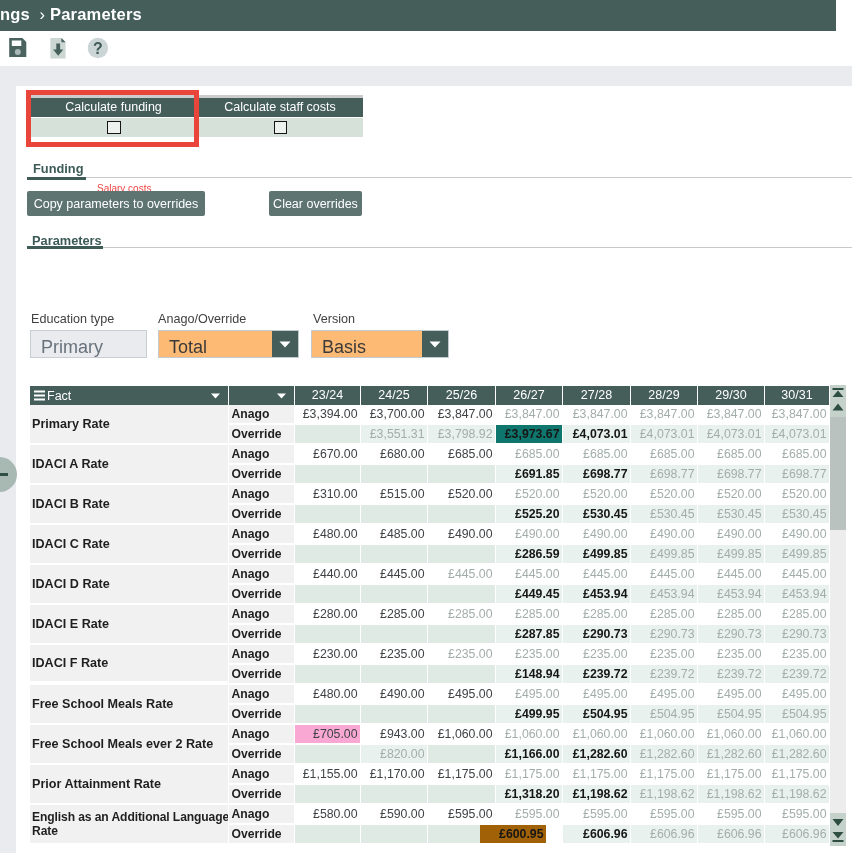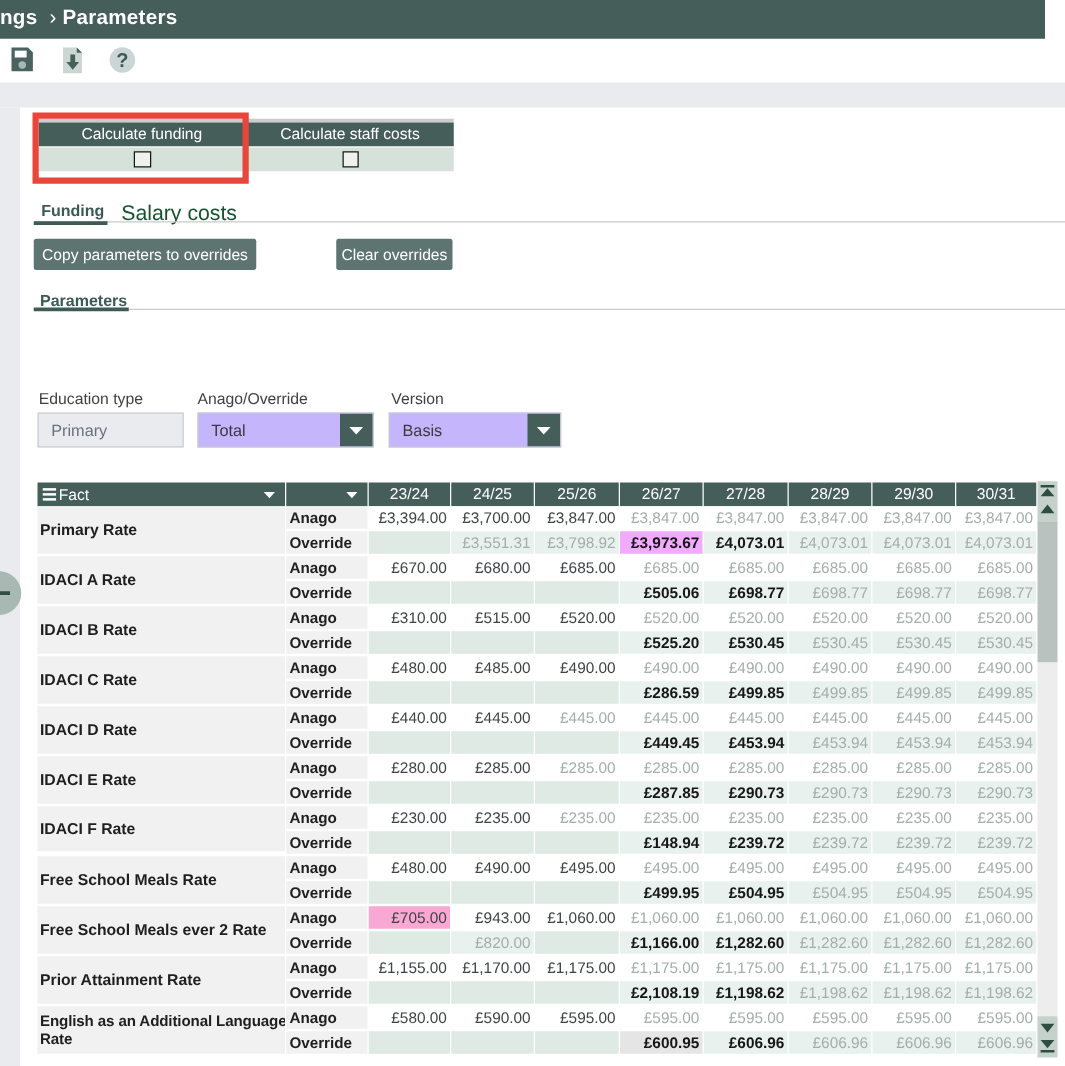--- a/index.html
+++ b/index.html
@@ -9,24 +9,24 @@
 .leftrail{position:absolute;left:0;top:86px;width:16px;height:767px;background:#e9ebee;}
 .minusbtn{position:absolute;left:-18px;top:457px;width:35px;height:35px;border-radius:50%;background:#a7b9b2;}
 .minusbtn div{position:absolute;left:10px;top:16px;width:16px;height:3px;background:#2f4f45;}
 .redbox{position:absolute;left:26px;top:90px;width:173px;height:57px;border:5px solid #e9453a;box-sizing:border-box;z-index:5}
 .cbx{position:absolute;width:13.5px;height:13.5px;border:1.7px solid #151515;background:#edf2ee;box-sizing:border-box;}
 .btn{position:absolute;top:191px;height:25px;background:#5d7471;color:#fff;
  display:flex;align-items:center;justify-content:center;border-radius:2px;font-size:12.5px;}
 .tabline{position:absolute;height:1px;background:#c9c9c9;}
 .tabul{position:absolute;height:3px;background:#3f5b56;}
 .tabact{position:absolute;font-size:12.8px;font-weight:bold;color:#3c5a55;}
-.tabin{position:absolute;font-size:17px;color:#14532d;}
+.tabin{position:absolute;font-size:10px;color:#ef4444;margin-top:22px;}
 .lbl{position:absolute;font-size:12.6px;color:#414141;}
-.sel{position:absolute;top:330px;height:28px;box-sizing:border-box;border:1px solid #c5cad1;background:#c4b5fd;}
-.sel .tx{position:absolute;left:10px;top:6px;font-size:13px;color:#3a3a3a;text-align:center;}
+.sel{position:absolute;top:330px;height:28px;box-sizing:border-box;border:1px solid #c5cad1;background:#fdba74;}
+.sel .tx{position:absolute;left:10px;top:6px;font-size:18px;color:#3a3a3a;text-align:center;}
 .sel .btn2{position:absolute;right:0;top:0;width:26px;height:26px;background:#455e5a;}
 .hcell{position:absolute;background:#455e5a;color:#fff;font-size:12.5px;box-sizing:border-box;}
 .vcell{position:absolute;font-size:12.3px;box-sizing:border-box;text-align:right;padding-right:2.5px;line-height:18px;}
 .d{color:#3f4345}.g{color:#a2aeab}.b{color:#161616;font-weight:bold}
 .fact{position:absolute;background:#f1f1f1;font-size:12.6px;font-weight:bold;color:#1f1f1f;
  display:flex;align-items:center;box-sizing:border-box;padding-left:2px;line-height:14.5px;white-space:nowrap;overflow:hidden;}
 .sub{position:absolute;background:#f1f1f1;font-size:12.2px;font-weight:bold;color:#1f1f1f;
  box-sizing:border-box;padding-left:2.5px;line-height:18px;}
 </style></head><body>
 <div class="topbar">
@@ -113,40 +113,40 @@
 <div class="fact" style="left:30px;top:405px;width:198px;height:38px">Primary Rate</div>
 <div class="sub" style="left:229px;top:405px;width:65px;height:18px">Anago</div>
 <div class="sub" style="left:229px;top:425px;width:65px;height:18px">Override</div>
 <div class="vcell d" style="left:295px;top:405px;width:65px;height:18px;background:#fff">£3,394.00</div>
 <div class="vcell " style="left:295px;top:425px;width:65px;height:18px;background:#dfeae4"></div>
 <div class="vcell d" style="left:361px;top:405px;width:66px;height:18px;background:#fff">£3,700.00</div>
 <div class="vcell g" style="left:361px;top:425px;width:66px;height:18px;background:#e8f1ed">£3,551.31</div>
 <div class="vcell d" style="left:428px;top:405px;width:67px;height:18px;background:#fff">£3,847.00</div>
 <div class="vcell g" style="left:428px;top:425px;width:67px;height:18px;background:#e8f1ed">£3,798.92</div>
 <div class="vcell g" style="left:496px;top:405px;width:66px;height:18px;background:#fff">£3,847.00</div>
-<div class="vcell b" style="left:496px;top:425px;width:66px;height:18px;background:#f0abfc">£3,973.67</div>
+<div class="vcell b" style="left:496px;top:425px;width:66px;height:18px;background:#0f766e">£3,973.67</div>
 <div class="vcell g" style="left:563px;top:405px;width:67px;height:18px;background:#fff">£3,847.00</div>
 <div class="vcell b" style="left:563px;top:425px;width:67px;height:18px;background:#e8f1ed">£4,073.01</div>
 <div class="vcell g" style="left:631px;top:405px;width:66px;height:18px;background:#fff">£3,847.00</div>
 <div class="vcell g" style="left:631px;top:425px;width:66px;height:18px;background:#e8f1ed">£4,073.01</div>
 <div class="vcell g" style="left:698px;top:405px;width:66px;height:18px;background:#fff">£3,847.00</div>
 <div class="vcell g" style="left:698px;top:425px;width:66px;height:18px;background:#e8f1ed">£4,073.01</div>
 <div class="vcell g" style="left:765px;top:405px;width:64px;height:18px;background:#fff">£3,847.00</div>
 <div class="vcell g" style="left:765px;top:425px;width:64px;height:18px;background:#e8f1ed">£4,073.01</div>
 <div class="fact" style="left:30px;top:445px;width:198px;height:38px">IDACI A Rate</div>
 <div class="sub" style="left:229px;top:445px;width:65px;height:18px">Anago</div>
 <div class="sub" style="left:229px;top:465px;width:65px;height:18px">Override</div>
 <div class="vcell d" style="left:295px;top:445px;width:65px;height:18px;background:#fff">£670.00</div>
 <div class="vcell " style="left:295px;top:465px;width:65px;height:18px;background:#dfeae4"></div>
 <div class="vcell d" style="left:361px;top:445px;width:66px;height:18px;background:#fff">£680.00</div>
 <div class="vcell " style="left:361px;top:465px;width:66px;height:18px;background:#dfeae4"></div>
 <div class="vcell d" style="left:428px;top:445px;width:67px;height:18px;background:#fff">£685.00</div>
 <div class="vcell " style="left:428px;top:465px;width:67px;height:18px;background:#dfeae4"></div>
 <div class="vcell g" style="left:496px;top:445px;width:66px;height:18px;background:#fff">£685.00</div>
-<div class="vcell b" style="left:496px;top:465px;width:66px;height:18px;background:#e8f1ed">£505.06</div>
+<div class="vcell b" style="left:496px;top:465px;width:66px;height:18px;background:#e8f1ed">£691.85</div>
 <div class="vcell g" style="left:563px;top:445px;width:67px;height:18px;background:#fff">£685.00</div>
 <div class="vcell b" style="left:563px;top:465px;width:67px;height:18px;background:#e8f1ed">£698.77</div>
 <div class="vcell g" style="left:631px;top:445px;width:66px;height:18px;background:#fff">£685.00</div>
 <div class="vcell g" style="left:631px;top:465px;width:66px;height:18px;background:#e8f1ed">£698.77</div>
 <div class="vcell g" style="left:698px;top:445px;width:66px;height:18px;background:#fff">£685.00</div>
 <div class="vcell g" style="left:698px;top:465px;width:66px;height:18px;background:#e8f1ed">£698.77</div>
 <div class="vcell g" style="left:765px;top:445px;width:64px;height:18px;background:#fff">£685.00</div>
 <div class="vcell g" style="left:765px;top:465px;width:64px;height:18px;background:#e8f1ed">£698.77</div>
 <div class="fact" style="left:30px;top:485px;width:198px;height:38px">IDACI B Rate</div>
 <div class="sub" style="left:229px;top:485px;width:65px;height:18px">Anago</div>
@@ -284,42 +284,42 @@
 <div class="fact" style="left:30px;top:765px;width:198px;height:38px">Prior Attainment Rate</div>
 <div class="sub" style="left:229px;top:765px;width:65px;height:18px">Anago</div>
 <div class="sub" style="left:229px;top:785px;width:65px;height:18px">Override</div>
 <div class="vcell d" style="left:295px;top:765px;width:65px;height:18px;background:#fff">£1,155.00</div>
 <div class="vcell " style="left:295px;top:785px;width:65px;height:18px;background:#dfeae4"></div>
 <div class="vcell d" style="left:361px;top:765px;width:66px;height:18px;background:#fff">£1,170.00</div>
 <div class="vcell " style="left:361px;top:785px;width:66px;height:18px;background:#dfeae4"></div>
 <div class="vcell d" style="left:428px;top:765px;width:67px;height:18px;background:#fff">£1,175.00</div>
 <div class="vcell " style="left:428px;top:785px;width:67px;height:18px;background:#dfeae4"></div>
 <div class="vcell g" style="left:496px;top:765px;width:66px;height:18px;background:#fff">£1,175.00</div>
-<div class="vcell b" style="left:496px;top:785px;width:66px;height:18px;background:#e8f1ed">£2,108.19</div>
+<div class="vcell b" style="left:496px;top:785px;width:66px;height:18px;background:#e8f1ed">£1,318.20</div>
 <div class="vcell g" style="left:563px;top:765px;width:67px;height:18px;background:#fff">£1,175.00</div>
 <div class="vcell b" style="left:563px;top:785px;width:67px;height:18px;background:#e8f1ed">£1,198.62</div>
 <div class="vcell g" style="left:631px;top:765px;width:66px;height:18px;background:#fff">£1,175.00</div>
 <div class="vcell g" style="left:631px;top:785px;width:66px;height:18px;background:#e8f1ed">£1,198.62</div>
 <div class="vcell g" style="left:698px;top:765px;width:66px;height:18px;background:#fff">£1,175.00</div>
 <div class="vcell g" style="left:698px;top:785px;width:66px;height:18px;background:#e8f1ed">£1,198.62</div>
 <div class="vcell g" style="left:765px;top:765px;width:64px;height:18px;background:#fff">£1,175.00</div>
 <div class="vcell g" style="left:765px;top:785px;width:64px;height:18px;background:#e8f1ed">£1,198.62</div>
 <div class="fact" style="left:30px;top:805px;width:198px;height:38px">
     <span style="font-size:12.1px;letter-spacing:-0.1px">English as an Additional Language<br>Rate</span>
   </div>
 <div class="sub" style="left:229px;top:805px;width:65px;height:18px">Anago</div>
 <div class="sub" style="left:229px;top:825px;width:65px;height:18px">Override</div>
 <div class="vcell d" style="left:295px;top:805px;width:65px;height:18px;background:#fff">£580.00</div>
 <div class="vcell " style="left:295px;top:825px;width:65px;height:18px;background:#dfeae4"></div>
 <div class="vcell d" style="left:361px;top:805px;width:66px;height:18px;background:#fff">£590.00</div>
 <div class="vcell " style="left:361px;top:825px;width:66px;height:18px;background:#dfeae4"></div>
 <div class="vcell d" style="left:428px;top:805px;width:67px;height:18px;background:#fff">£595.00</div>
 <div class="vcell " style="left:428px;top:825px;width:67px;height:18px;background:#dfeae4"></div>
 <div class="vcell g" style="left:496px;top:805px;width:66px;height:18px;background:#fff">£595.00</div>
-<div class="vcell b" style="left:496px;top:825px;width:66px;height:18px;background:#e5e5e5">£600.95</div>
+<div class="vcell b" style="left:480px;top:825px;width:66px;height:18px;background:#a16207">£600.95</div>
 <div class="vcell g" style="left:563px;top:805px;width:67px;height:18px;background:#fff">£595.00</div>
 <div class="vcell b" style="left:563px;top:825px;width:67px;height:18px;background:#e8f1ed">£606.96</div>
 <div class="vcell g" style="left:631px;top:805px;width:66px;height:18px;background:#fff">£595.00</div>
 <div class="vcell g" style="left:631px;top:825px;width:66px;height:18px;background:#e8f1ed">£606.96</div>
 <div class="vcell g" style="left:698px;top:805px;width:66px;height:18px;background:#fff">£595.00</div>
 <div class="vcell g" style="left:698px;top:825px;width:66px;height:18px;background:#e8f1ed">£606.96</div>
 <div class="vcell g" style="left:765px;top:805px;width:64px;height:18px;background:#fff">£595.00</div>
 <div class="vcell g" style="left:765px;top:825px;width:64px;height:18px;background:#e8f1ed">£606.96</div>
 <div class="abs" style="left:830px;top:385px;width:16px;height:32px;background:#c5d1cb"></div>
 <div class="abs" style="left:830px;top:417px;width:16px;height:113px;background:#b9c2bf"></div>

